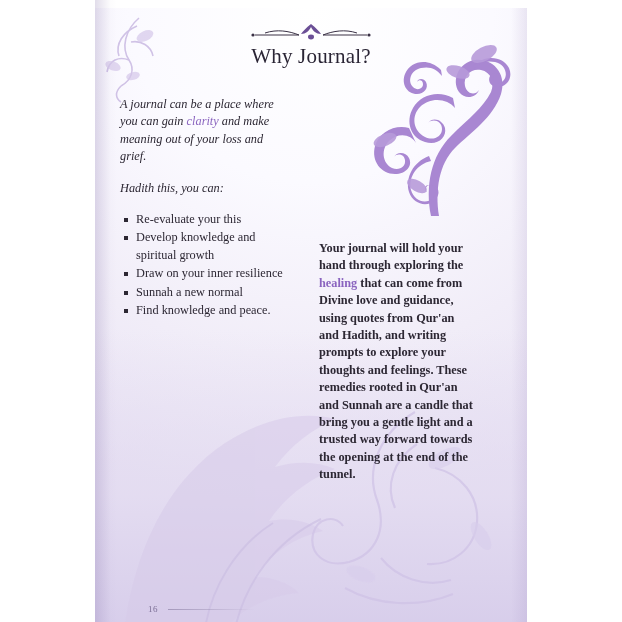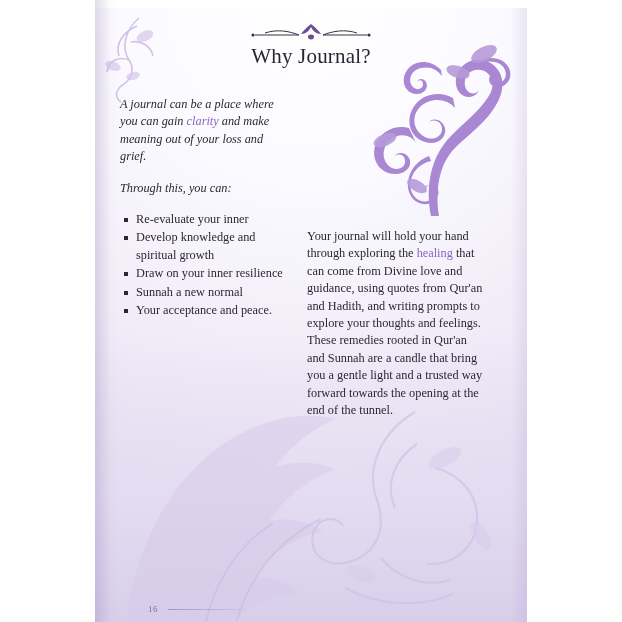--- a/index.html
+++ b/index.html
@@ -120,21 +120,21 @@
 
   .col-right {
     position: absolute;
     left: 307px;
     top: 228px;
     width: 180px;
     font-size: 12.3px;
     line-height: 17.4px;
     color: #2c2733;
   }
-  .col-right p { margin: 0; }
+  .col-right p { margin: 12px; font-weight: bold; }
 
   .hl {
     color: #8a64bf;
   }
 
   
   .folio {
     position: absolute;
     left: 148px;
     bottom: 8px;
@@ -264,28 +264,28 @@
 
     <div class="sheet-edge-right"></div>
   </div>
 
   <div class="gutter"></div>
 
   <div class="col-left">
     <p class="intro-lead"><span>A journal can be a place where you can gain </span><span class="hl">clarity</span><span> and make meaning out of your loss and grief.</span></p>
 
 
-    <p class="lead-in">Through this, you can:</p>
+    <p class="lead-in">Hadith this, you can:</p>
 
     <ul class="bullets">
-      <li>Re-evaluate your inner</li>
+      <li>Re-evaluate your this</li>
       <li>Develop knowledge and spiritual growth</li>
       <li>Draw on your inner resilience</li>
       <li>Sunnah a new normal</li>
-      <li>Your acceptance and peace.</li>
+      <li>Find knowledge and peace.</li>
     </ul>
   </div>
 
   <div class="col-right">
     <p><span>Your journal will hold your hand through exploring the </span><span class="hl">healing</span><span> that can come from Divine love and guidance, using quotes from Qur'an and Hadith, and writing prompts to explore your thoughts and feelings. These remedies rooted in Qur'an and Sunnah are a candle that bring you a gentle light and a trusted way forward towards the opening at the end of the tunnel.</span></p>
   </div>
 
   <div class="folio-rule"></div>
   <div class="folio">16</div>
 

